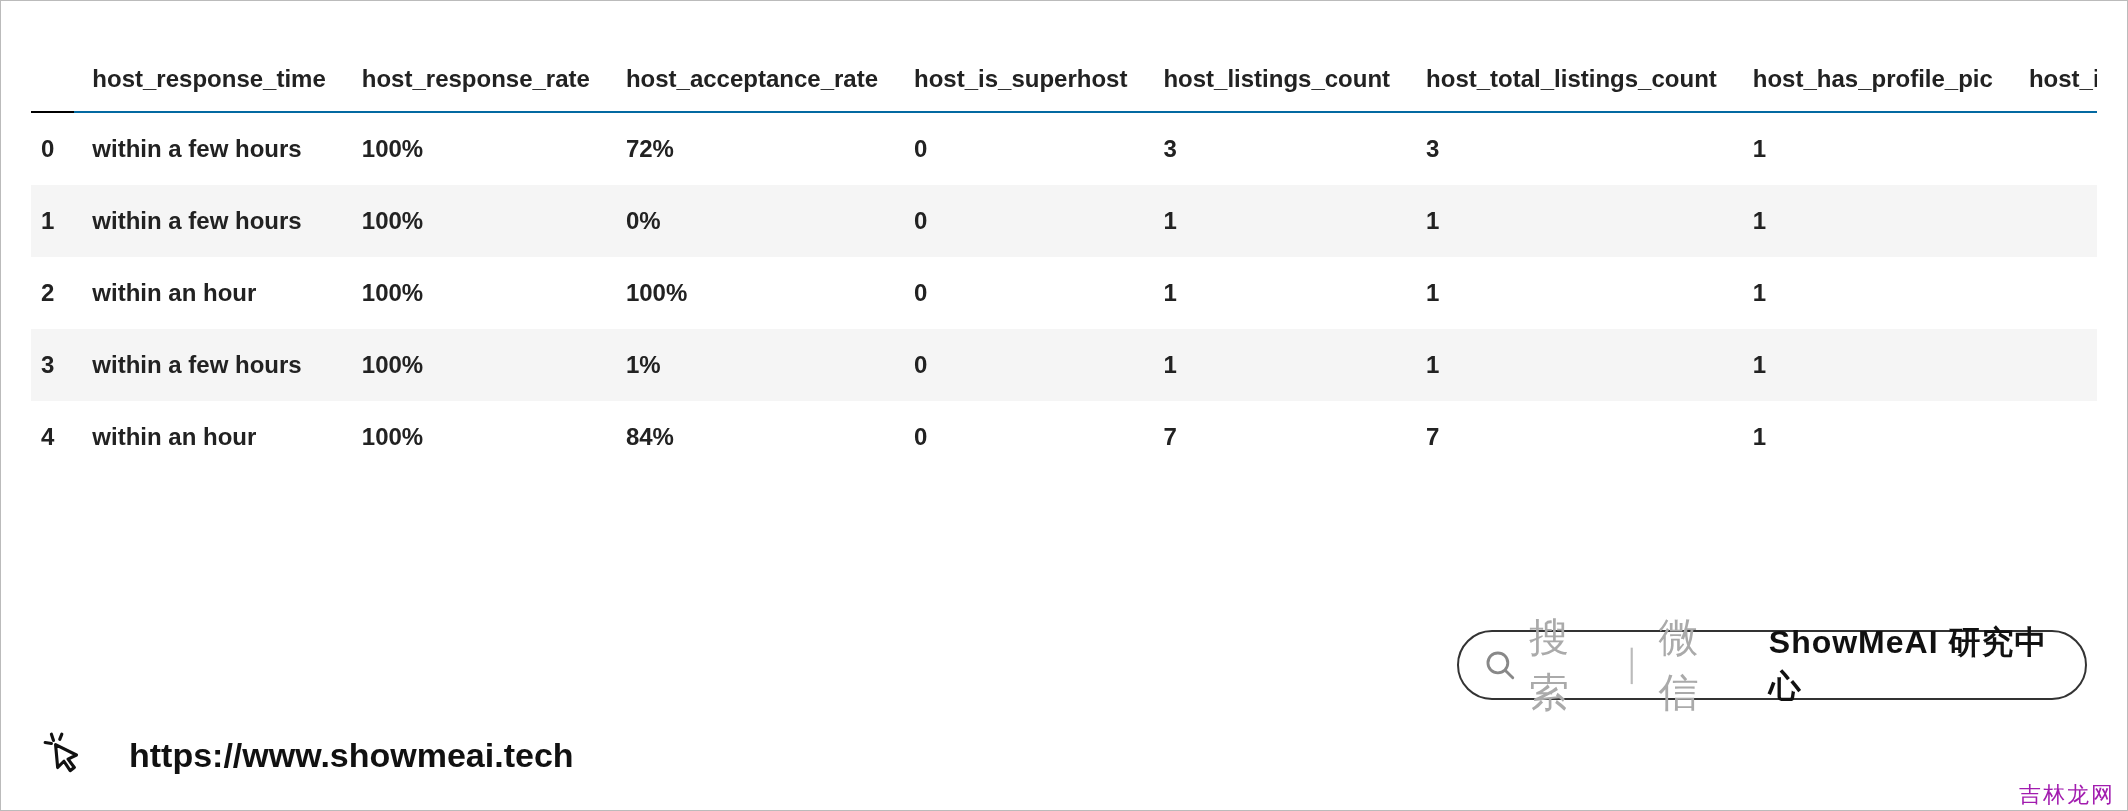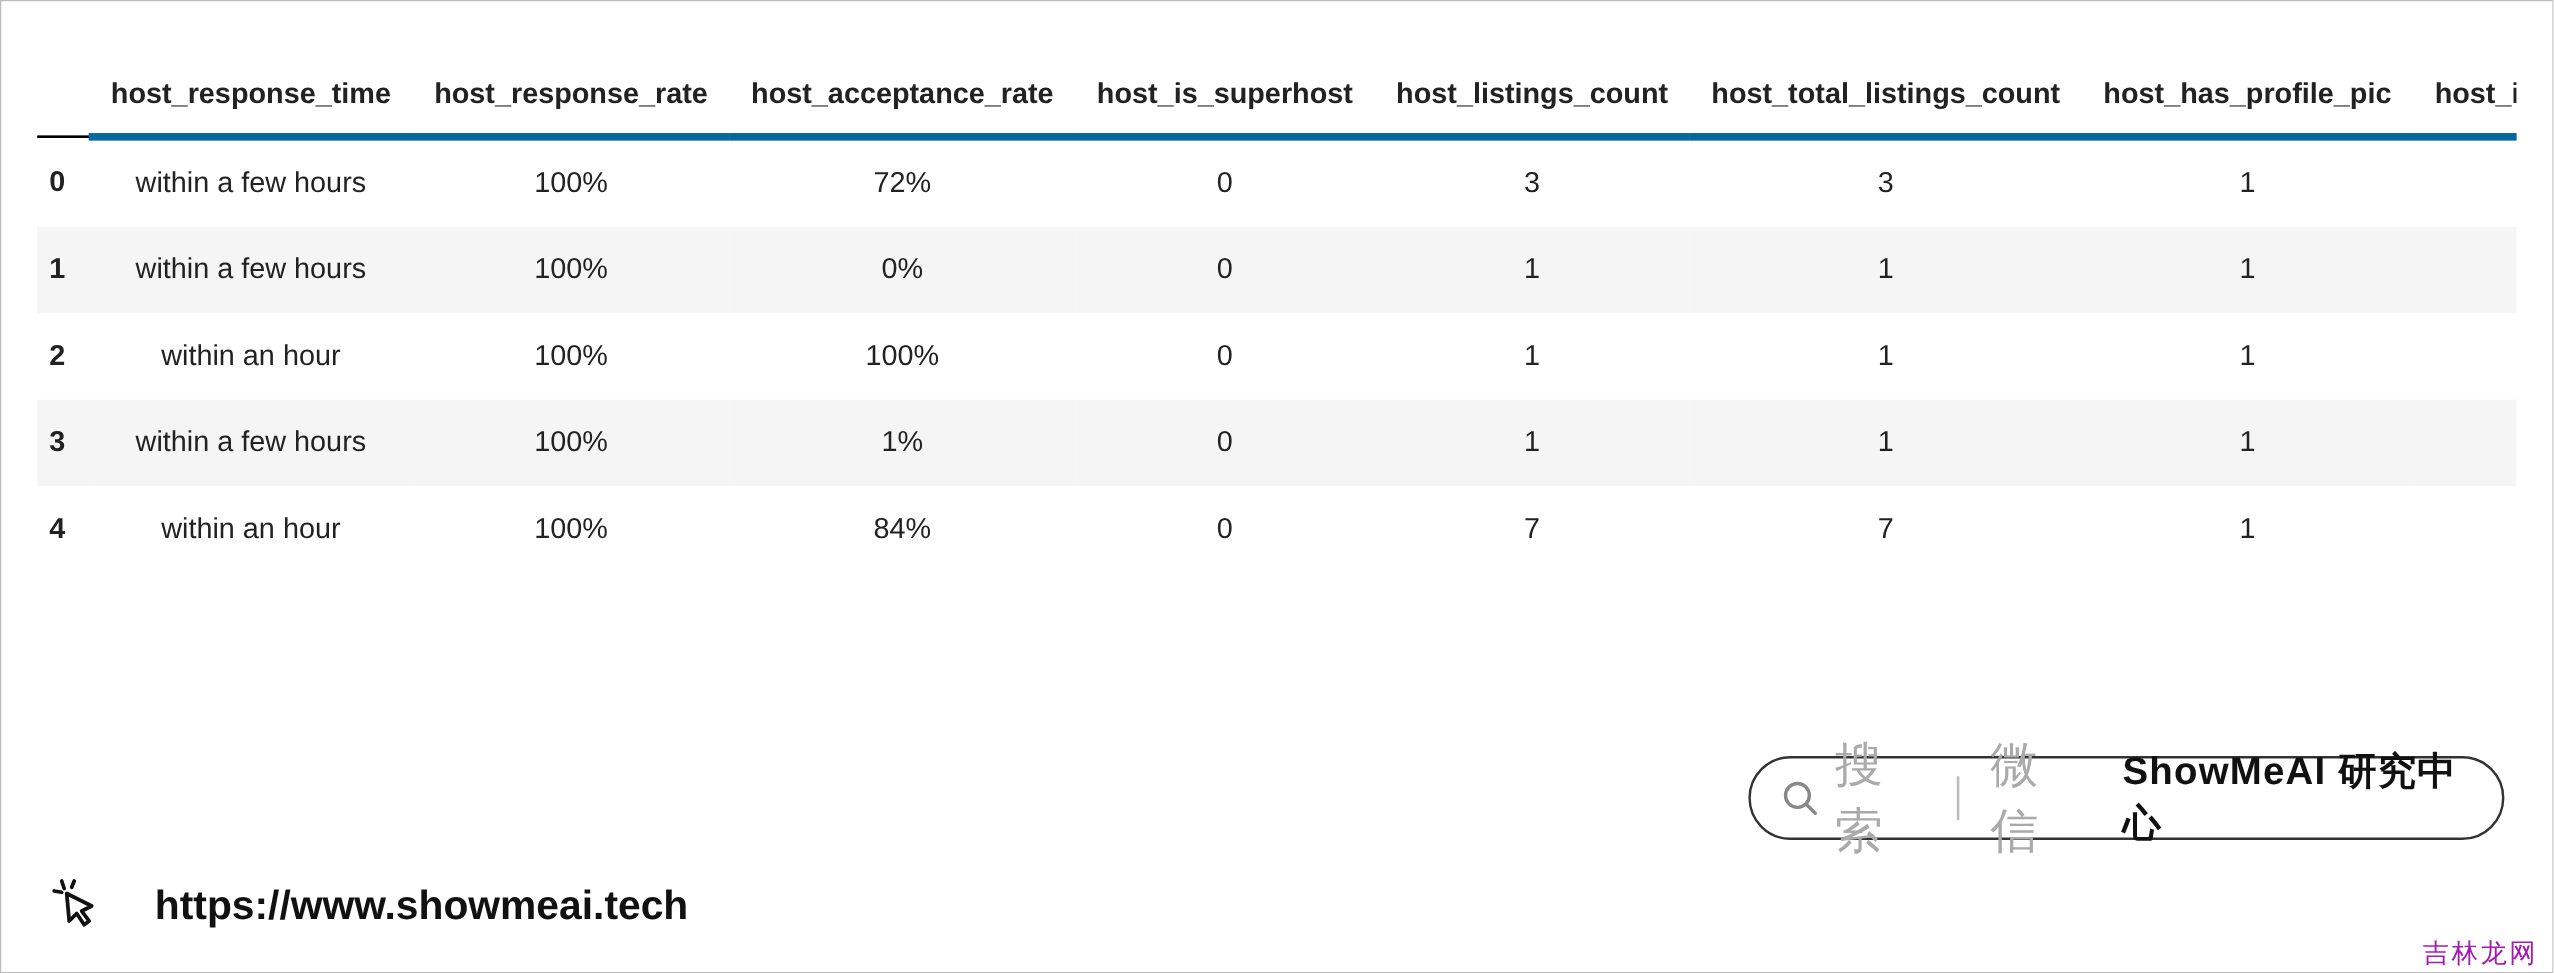--- a/index.html
+++ b/index.html
@@ -25,38 +25,39 @@
   table {
     border-collapse: collapse;
     font-size: 24px;
     table-layout: auto;
     width: 2200px; 
   }
   th {
     font-weight: 700;
     text-align: right;
     padding: 14px 18px 18px 18px;
-    border-bottom: 6px solid #0369a1;
+    border-bottom: 2px solid #0369a1;
     white-space: nowrap;
     color: #222;
   }
   th.idx, td.idx {
     text-align: right;
     font-weight: 700;
     padding-right: 20px;
     padding-left: 10px;
     width: 50px;
   }
   th.idx { border-bottom: 2px solid #000; }
   td {
-    text-align: center;
+    text-align: left;
     padding: 22px 18px;
     white-space: nowrap;
     font-size: 24px;
     color: #222;
+    font-weight: bold;
   }
   tbody tr.even { background: #fff; }
   tbody tr.odd  { background: #f5f5f5; }
   
   .search-pill {
     position: absolute;
     right: 40px;
     bottom: 110px;
     width: 630px;
     height: 70px;

